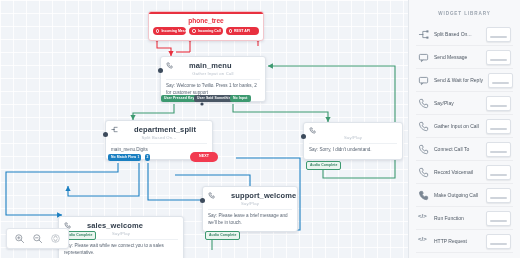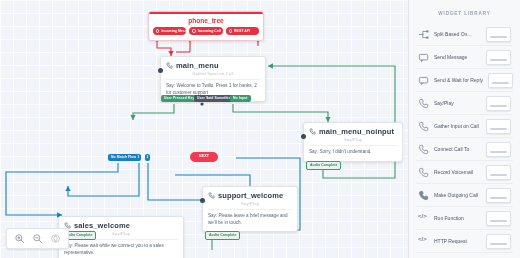--- a/index.html
+++ b/index.html
@@ -25,21 +25,21 @@
   
   .node {
     position: absolute;
     background: #ffffff;
     border: 1px solid #dfe4ea;
     border-radius: 3px;
     box-shadow: 0 1px 3px rgba(40,50,70,.13);
     padding: 4px 5px 5px 5px;
   }
   .node-title {
-    display: flex; align-items: center; gap: 3px;
+    display: flex; align-items: center; gap: 16px;
     font-size: 7.5px; font-weight: bold; color: #2f3b49;
     letter-spacing: .1px;
   }
   .node-sub {
     font-size: 4.2px; color: #b9c1cb; text-align: center;
     margin: 1px 0 3px 0; letter-spacing: .2px;
   }
   .node-body {
     font-size: 4.6px; color: #5a6573; line-height: 1.45;
     border-top: 1px solid #eef1f4; padding-top: 3px;
@@ -218,32 +218,42 @@
         </svg>
         <span>main_menu</span>
       </div>
       <div class="node-sub">Gather Input on Call</div>
       <div class="node-body">Say: Welcome to Twilio. Press 1 for banks, 2 for customer support</div>
     </div>
     <div class="pill green" style="left:161px; top:95px;">User Pressed Keys</div>
     <div class="pill dark" style="left:194px; top:95px;">User Said Something</div>
     <div class="pill green" style="left:230px; top:95px;">No Input</div>
 
+    <div class="node" style="left:105px; top:120px; width:108px;">
+      <span class="nport"></span>
+      <div class="node-title">
+        <svg class="ico" viewBox="0 0 16 16">
+          <path d="M2 8 L7 8 M7 8 L7 3 L14 3 M7 8 L7 13 L14 13" fill="none" stroke="#3d4b5c" stroke-width="1.3" stroke-linecap="round"></path>
+        </svg>
+        <span>department_split</span>
+      </div>
+      <div class="node-sub">Split Based On...</div>
+      <div class="node-body">main_menu.Digits</div>
+    </div>
     <div class="pill blue" style="left:108px; top:154px;">No Match Flow</div>
     <div class="pill blue tiny" style="left:136px; top:154px;">1</div>
     <div class="pill blue tiny" style="left:145px; top:154px;">2</div>
     <div class="pill next" style="left:190px; top:152px;">NEXT</div>
 
     <div class="node" style="left:303px; top:122px; width:100px;">
       <span class="nport"></span>
       <div class="node-title">
         <svg class="ico" viewBox="0 0 16 16">
           <path d="M4 2 L6.4 2 L7.6 5 L6 6.3 C6.9 8.3 8 9.4 10 10.3 L11.3 8.7 L14 9.9 L14 12.4 C14 13.3 13.2 14 12.3 14 C7 13.6 2.6 9.2 2.2 3.9 C2.2 2.9 2.9 2 4 2 Z" fill="none" stroke="#3d4b5c" stroke-width="1.3" stroke-linejoin="round"></path>
         </svg>
-        <span>main_menu_noinput</span>
       </div>
       <div class="node-sub">Say/Play</div>
       <div class="node-body">Say: Sorry, I didn't understand.</div>
     </div>
     <div class="pill audio" style="left:306px; top:161px;">Audio Complete</div>
 
     <div class="node" style="left:58px; top:186px; width:126px;margin-top:30px;">
       <span class="nport"></span>
       <div class="node-title">
         <svg class="ico" viewBox="0 0 16 16">

